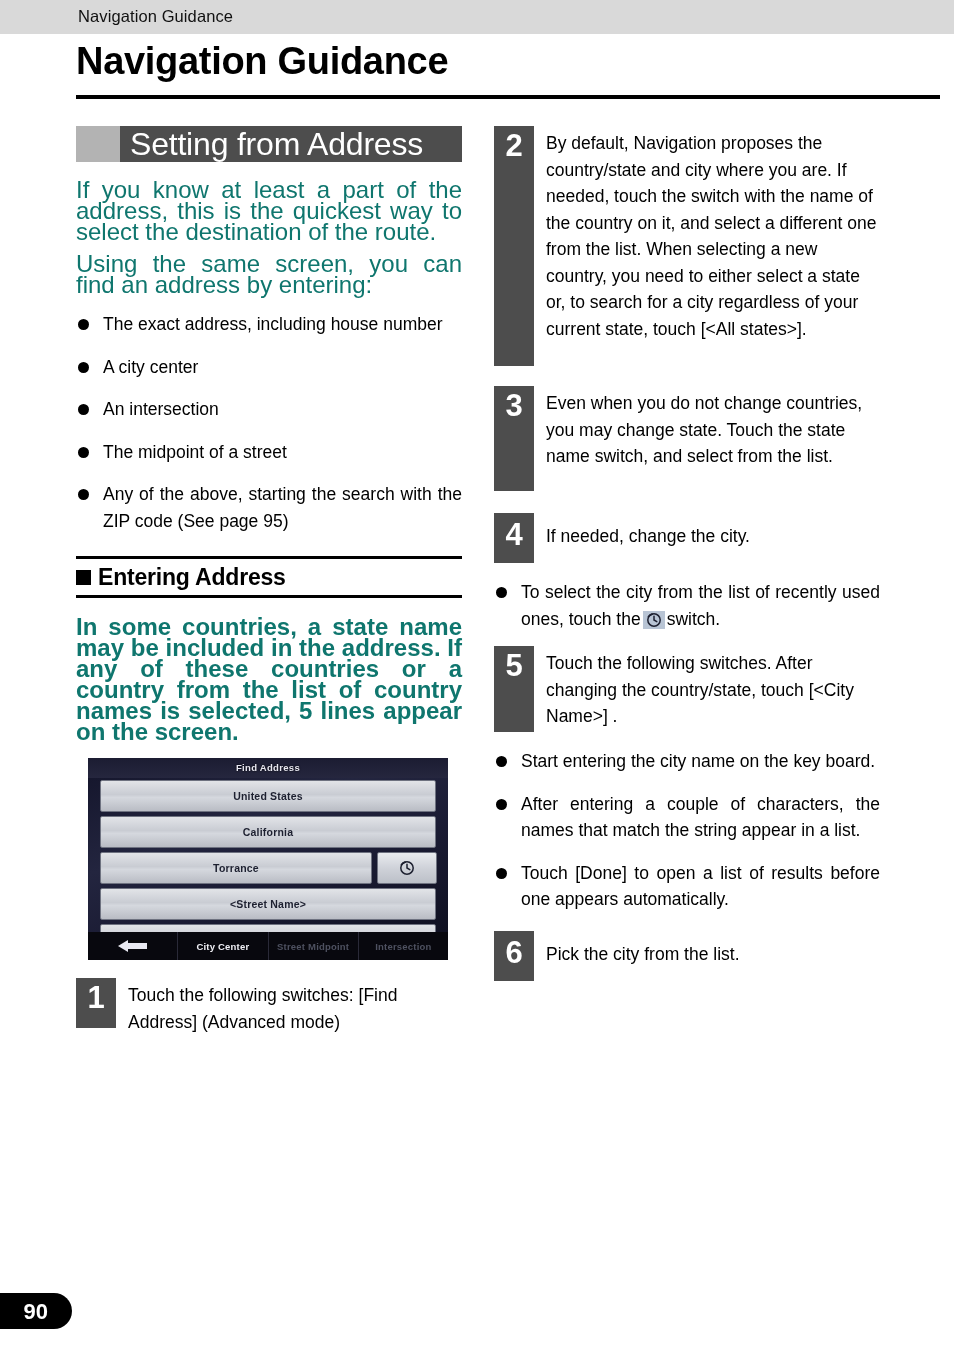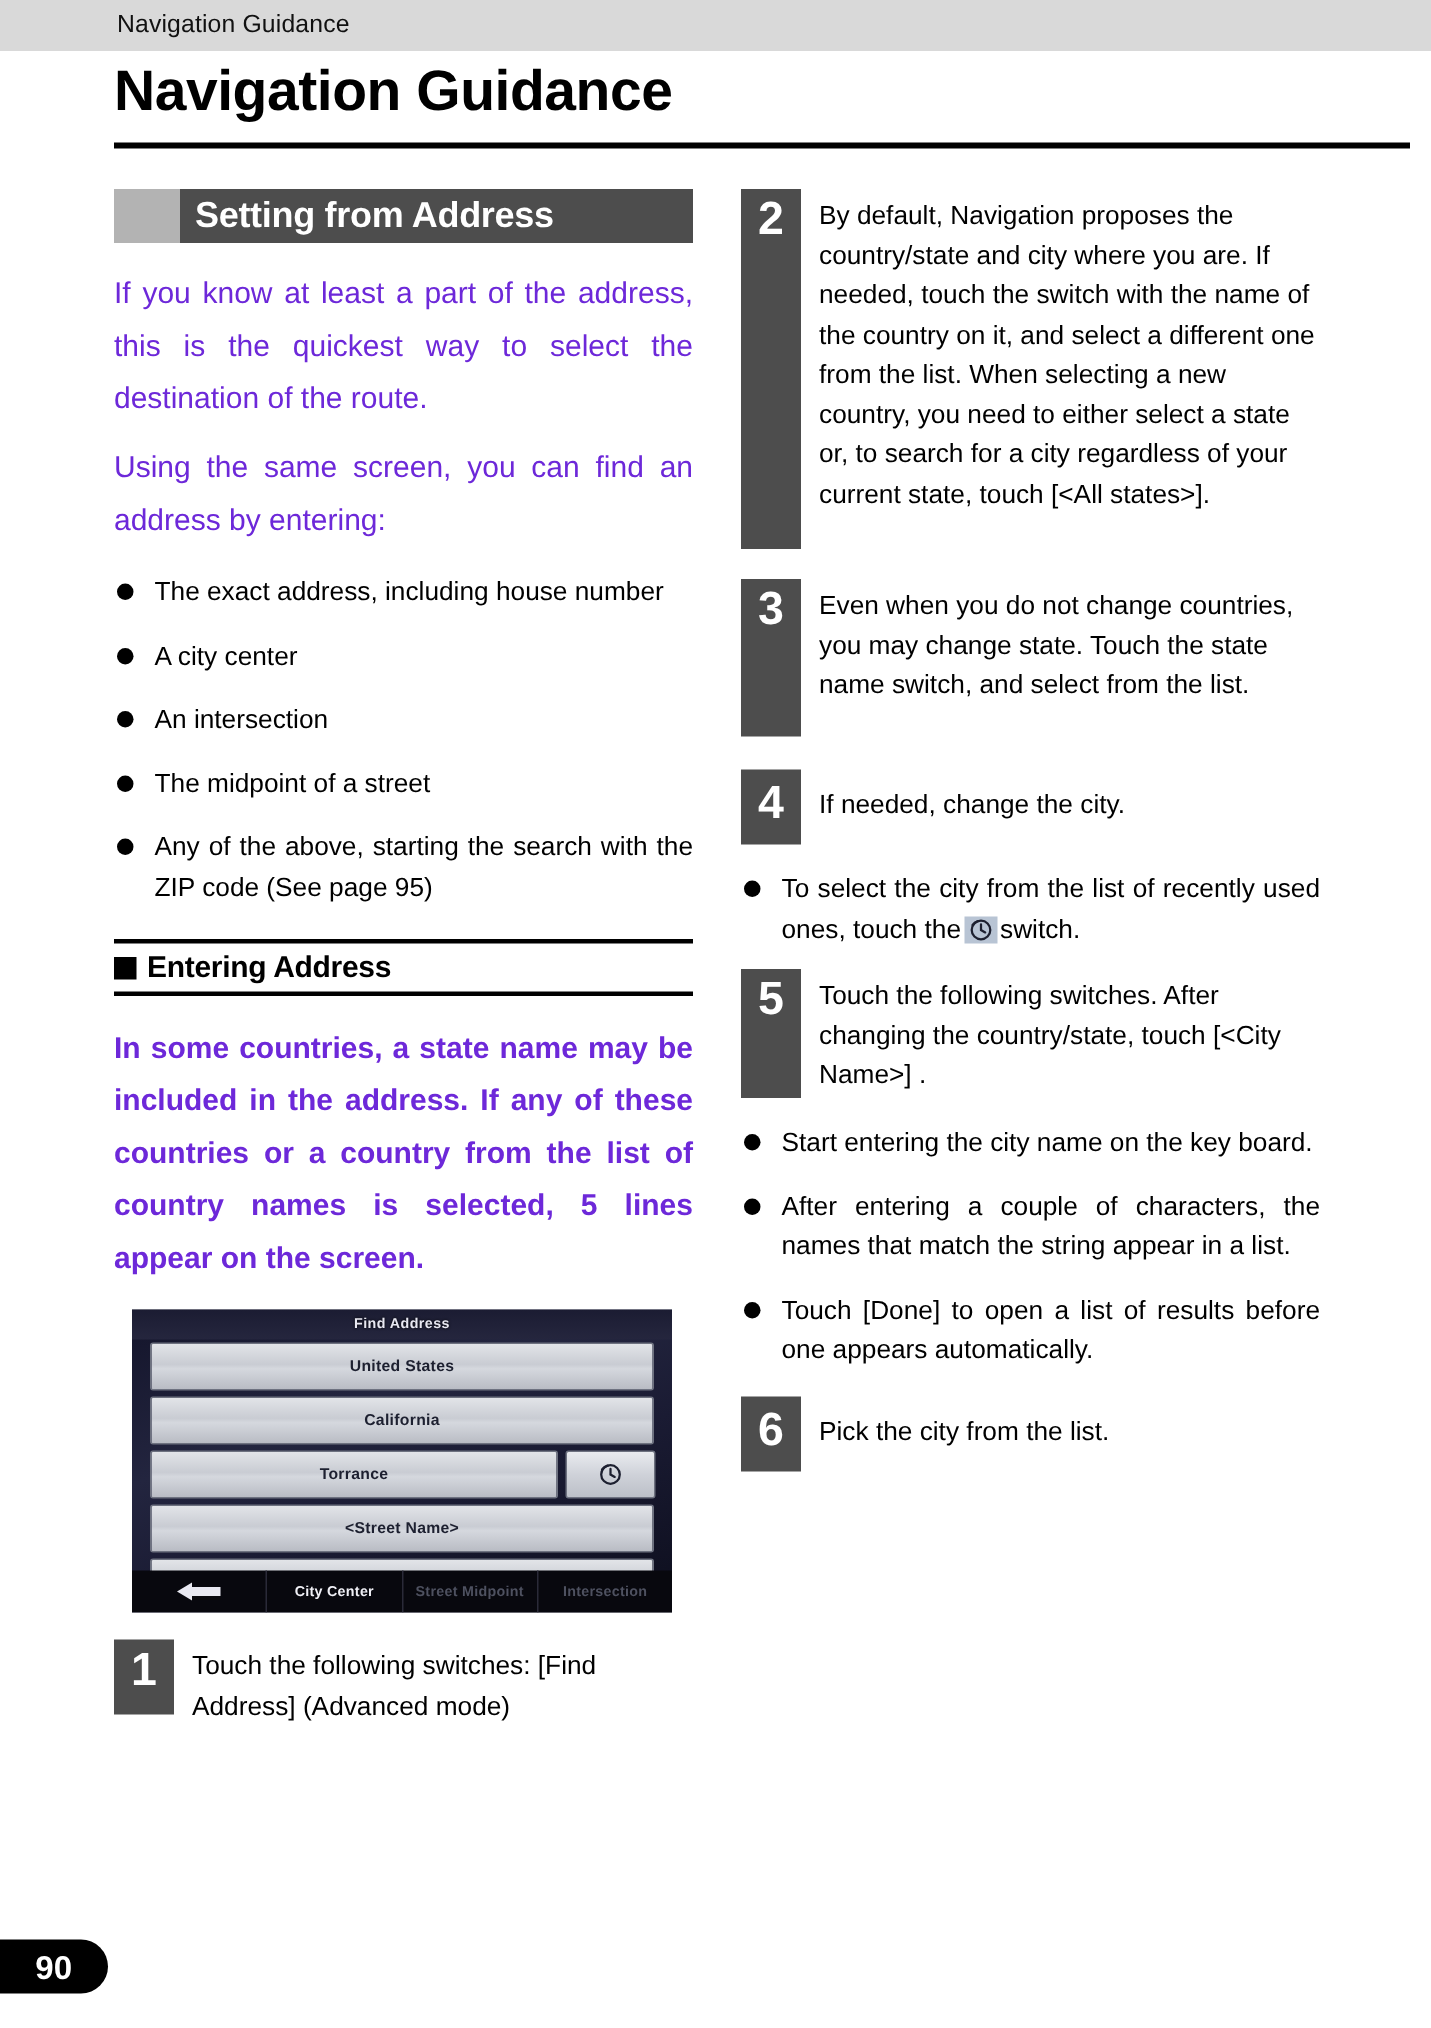--- a/index.html
+++ b/index.html
@@ -71,33 +71,33 @@
     background: #b3b3b3;
   }
   .section-band-main {
     flex: 1;
     background: #4d4d4d;
     display: flex;
     align-items: center;
   }
   .section-band-main span {
     color: #ffffff;
-    font-size: 24px;
-    font-weight: bold;
+    font-size: 32px;
+    font-weight: normal;
     padding-left: 10px;
     letter-spacing: -0.2px;
   }
 
   
   p.body {
     margin: 0 0 11px 0;
-    font-size: 20px;
-    line-height: 35px;
+    font-size: 24px;
+    line-height: 21px;
     text-align: justify;
-    color: #6d28d9;
+    color: #0f766e;
   }
   p.body.first { margin-top: 17px; }
 
   
   .bullet {
     position: relative;
     margin: 16px 0 10px 0;
     padding-left: 27px;
     font-size: 17.5px;
     line-height: 26.5px;
@@ -122,21 +122,21 @@
     align-items: center;
     padding: 5px 0 4px 0;
   }
   .subhead .sq {
     width: 15px; height: 15px;
     background: #000;
     margin-right: 7px;
     flex: none;
   }
   .subhead .txt {
-    font-size: 20px;
+    font-size: 23px;
     font-weight: bold;
     letter-spacing: -0.2px;
   }
   .subhead-rule-bot {
     width: 386px; height: 3px; background: #000;
   }
 
   
   .step {
     display: flex;

